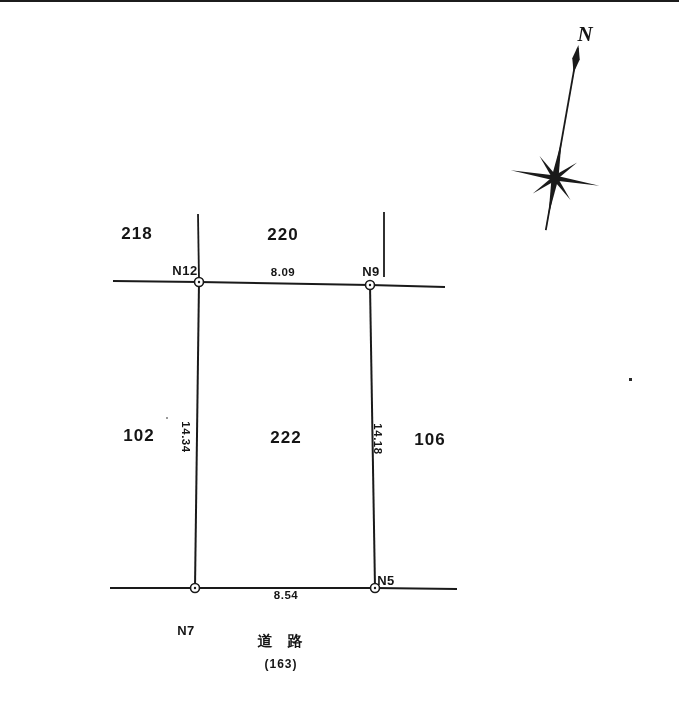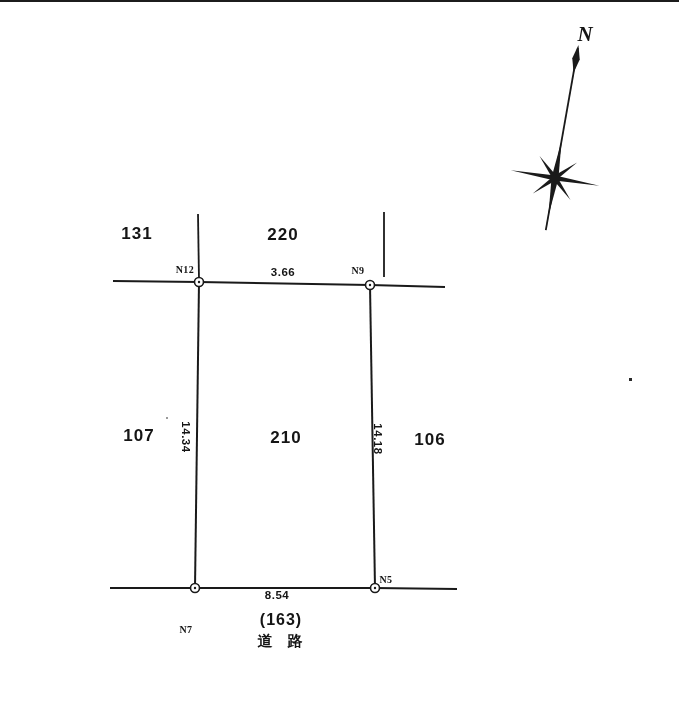--- a/index.html
+++ b/index.html
@@ -19,22 +19,22 @@
     position:absolute;
     transform:translate(-50%,-50%);
     color:#151515;
     font-weight:bold;
     white-space:nowrap;
     line-height:1;
   }
   .lot{font-size:17px;letter-spacing:1px;}
   .dim{font-size:11.5px;letter-spacing:0.5px;}
   .dim-v{transform:translate(-50%,-50%) rotate(90deg);}
-  .pt{font-size:10px;letter-spacing:0.5px;font-family:Liberation Serif, serif;}
-  .road-no{font-size:16px;letter-spacing:1px;}
+  .pt{font-size:13px;letter-spacing:0.5px;}
+  .road-no{font-size:12px;letter-spacing:1px;margin-top:44px;}
   .road-name{font-size:15px;}
   .north{
     font-family:"Liberation Serif",serif;
     font-style:italic;
     font-weight:bold;
     font-size:21px;
   }
 </style>
 </head>
 <body>
@@ -80,33 +80,33 @@
       </g>
       <g transform="rotate(135 555 178)">
         <polygon points="528,178 555,175.6 582,178 555,180.4" fill="#1a1a1a"></polygon>
       </g>
     </g>
 
     <rect x="629" y="378" width="3" height="3" fill="#2a2a2a"></rect>
     <rect x="166" y="417" width="2" height="2" fill="#9a9a9a"></rect>
   </svg>
 
-  <div class="lbl lot" style="left:137px;top:233px">131</div>
+  <div class="lbl lot" style="left:137px;top:233px">218</div>
   <div class="lbl lot" style="left:283px;top:234px">220</div>
-  <div class="lbl lot" style="left:139px;top:435px">107</div>
-  <div class="lbl lot" style="left:286px;top:437px">210</div>
+  <div class="lbl lot" style="left:139px;top:435px">102</div>
+  <div class="lbl lot" style="left:286px;top:437px">222</div>
   <div class="lbl lot" style="left:430px;top:439px">106</div>
 
   <div class="lbl pt" style="left:185px;top:270px">N12</div>
-  <div class="lbl pt" style="left:358px;top:271px">N9</div>
+  <div class="lbl pt" style="left:371px;top:271px">N9</div>
   <div class="lbl pt" style="left:186px;top:630px">N7</div>
   <div class="lbl pt" style="left:386px;top:580px">N5</div>
 
-  <div class="lbl dim" style="left:283px;top:273px">3.66</div>
-  <div class="lbl dim" style="left:277px;top:596px">8.54</div>
+  <div class="lbl dim" style="left:283px;top:273px">8.09</div>
+  <div class="lbl dim" style="left:286px;top:596px">8.54</div>
   <div class="lbl dim dim-v" style="left:185px;top:437px">14.34</div>
   <div class="lbl dim dim-v" style="left:377px;top:439px">14.18</div>
 
   <div class="lbl road-no" style="left:281px;top:620px">(163)</div>
   <div class="lbl road-name" style="left:280px;top:640px">道　路</div>
 
   <div class="lbl north" style="left:585px;top:34px">N</div>
 
 </div>
 

